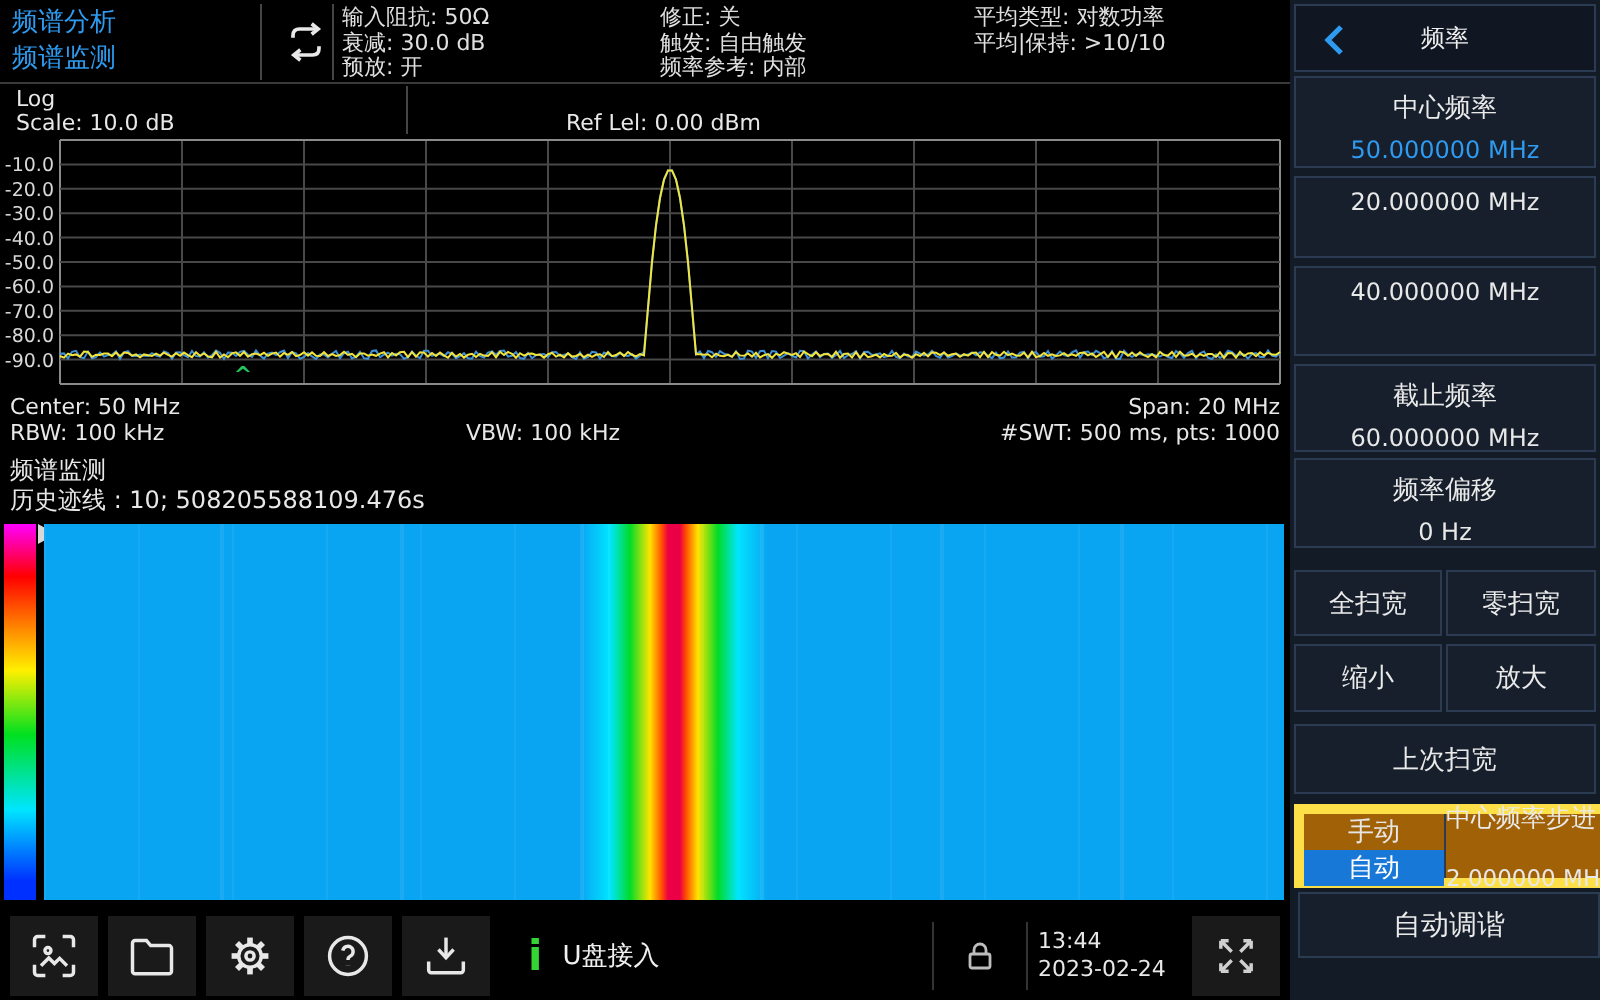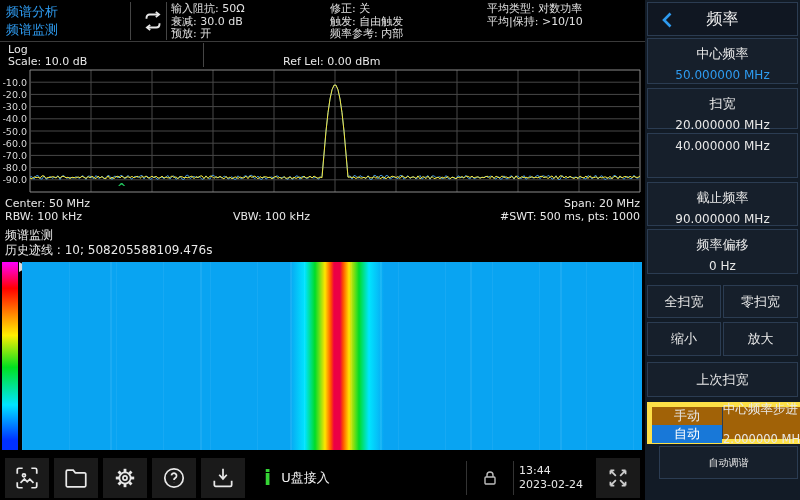--- a/index.html
+++ b/index.html
@@ -48,40 +48,40 @@
   #usb-label{font-size:13px;color:#f0f0f0}
   .spacer{flex:1}
   .vdiv{width:1px;height:34px;background:#333;flex:0 0 auto}
   #clock{width:72px;text-align:left;font-size:11px;line-height:14px;color:#e8e8e8;flex:0 0 auto}
   #expand-btn{margin-right:5px}
 
   
   #sidebar{position:absolute;left:645px;top:0;width:155px;height:500px;background:#121b26}
   .sb-box{position:absolute;left:2px;width:151px;background:#161f2b;border:1px solid #2b3c52;text-align:center;cursor:pointer}
   #sb-header{top:2px;height:34px;background:#101722;display:flex;align-items:center;justify-content:center}
-  #sb-header .title{font-size:16px;color:#f0f0f0}
+  #sb-header .title{font-size:12px;color:#f0f0f0}
   #sb-header svg{position:absolute;left:13px;top:8px}
   .sb-label{font-size:13px;color:#eaeaea;margin-top:6px}
   .sb-value{font-size:12px;color:#e8e8e8;margin-top:5px}
   .accent{color:var(--accent,#2e9bf0)}
   #sb0{top:38px;height:46px}#sb1{top:88px;height:41px}#sb2{top:133px;height:45px}
   #sb3{top:182px;height:44px}#sb4{top:229px;height:45px}
   .sb-half{position:absolute;width:74px;display:flex;align-items:center;justify-content:center;font-size:13px}
   .sb-btn{background:#161f2b;border:1px solid #2b3c52;cursor:pointer;color:#eaeaea}
   #btn-fullspan{left:2px;top:285px;height:33px}#btn-zerospan{left:78px;top:285px;height:33px;width:75px}
   #btn-zoomout{left:2px;top:322px;height:34px}#btn-zoomin{left:78px;top:322px;height:34px;width:75px}
   #btn-lastspan{position:absolute;left:2px;top:362px;width:151px;height:35px;display:flex;align-items:center;justify-content:center;font-size:13px}
   #step-box{position:absolute;left:2px;top:402px;width:167px;height:42px;background:#a16207;border:5px solid #fde047;display:flex}
   #step-toggle{width:71px;border-right:1px solid #2b3c52;display:flex;flex-direction:column}
   #step-toggle div{flex:1;display:flex;align-items:center;justify-content:center;font-size:13px;cursor:pointer}
   #toggle-auto{background:var(--selected,#1878d8);color:#fff}
   #step-right{flex:1;display:flex;flex-direction:column;justify-content:center;cursor:pointer}
   #step-right .l1{font-size:12.5px;color:#eaeaea}
   #step-right .l2{font-size:11.5px;color:#e8e8e8;margin-top:14px}
-  #btn-autotune{position:absolute;left:14px;top:446px;width:139px;height:33px;display:flex;align-items:center;justify-content:center;font-size:10px}
+  #btn-autotune{position:absolute;left:4px;top:446px;width:151px;height:33px;display:flex;align-items:center;justify-content:center;font-size:14px}
 
   svg.icon{display:block}
 </style>
 </head>
 <body>
 
 <div id="topbar">
   <div id="menu">
     <div class="menu-item">频谱分析</div>
     <div class="menu-item">频谱监测</div>
@@ -251,29 +251,28 @@
       <path d="M9.5 2.5 L3 9 L9.5 15.5"></path>
     </svg>
     <span class="title">频率</span>
   </div>
 
   <div class="sb-box" id="sb0">
     <div class="sb-label">中心频率</div>
     <div class="sb-value accent">50.000000 MHz</div>
   </div>
   <div class="sb-box" id="sb1">
-    <div class="sb-label">扫宽</div>
     <div class="sb-value">20.000000 MHz</div>
   </div>
   <div class="sb-box" id="sb2">
     <div class="sb-value">40.000000 MHz</div>
   </div>
   <div class="sb-box" id="sb3">
     <div class="sb-label">截止频率</div>
-    <div class="sb-value">90.000000 MHz</div>
+    <div class="sb-value">60.000000 MHz</div>
   </div>
   <div class="sb-box" id="sb4">
     <div class="sb-label">频率偏移</div>
     <div class="sb-value">0 Hz</div>
   </div>
 
   <div class="sb-half sb-btn" id="btn-fullspan">全扫宽</div>
   <div class="sb-half sb-btn" id="btn-zoomout">缩小</div>
   <div class="sb-half sb-btn" id="btn-zerospan">零扫宽</div>
   <div class="sb-half sb-btn" id="btn-zoomin">放大</div>

